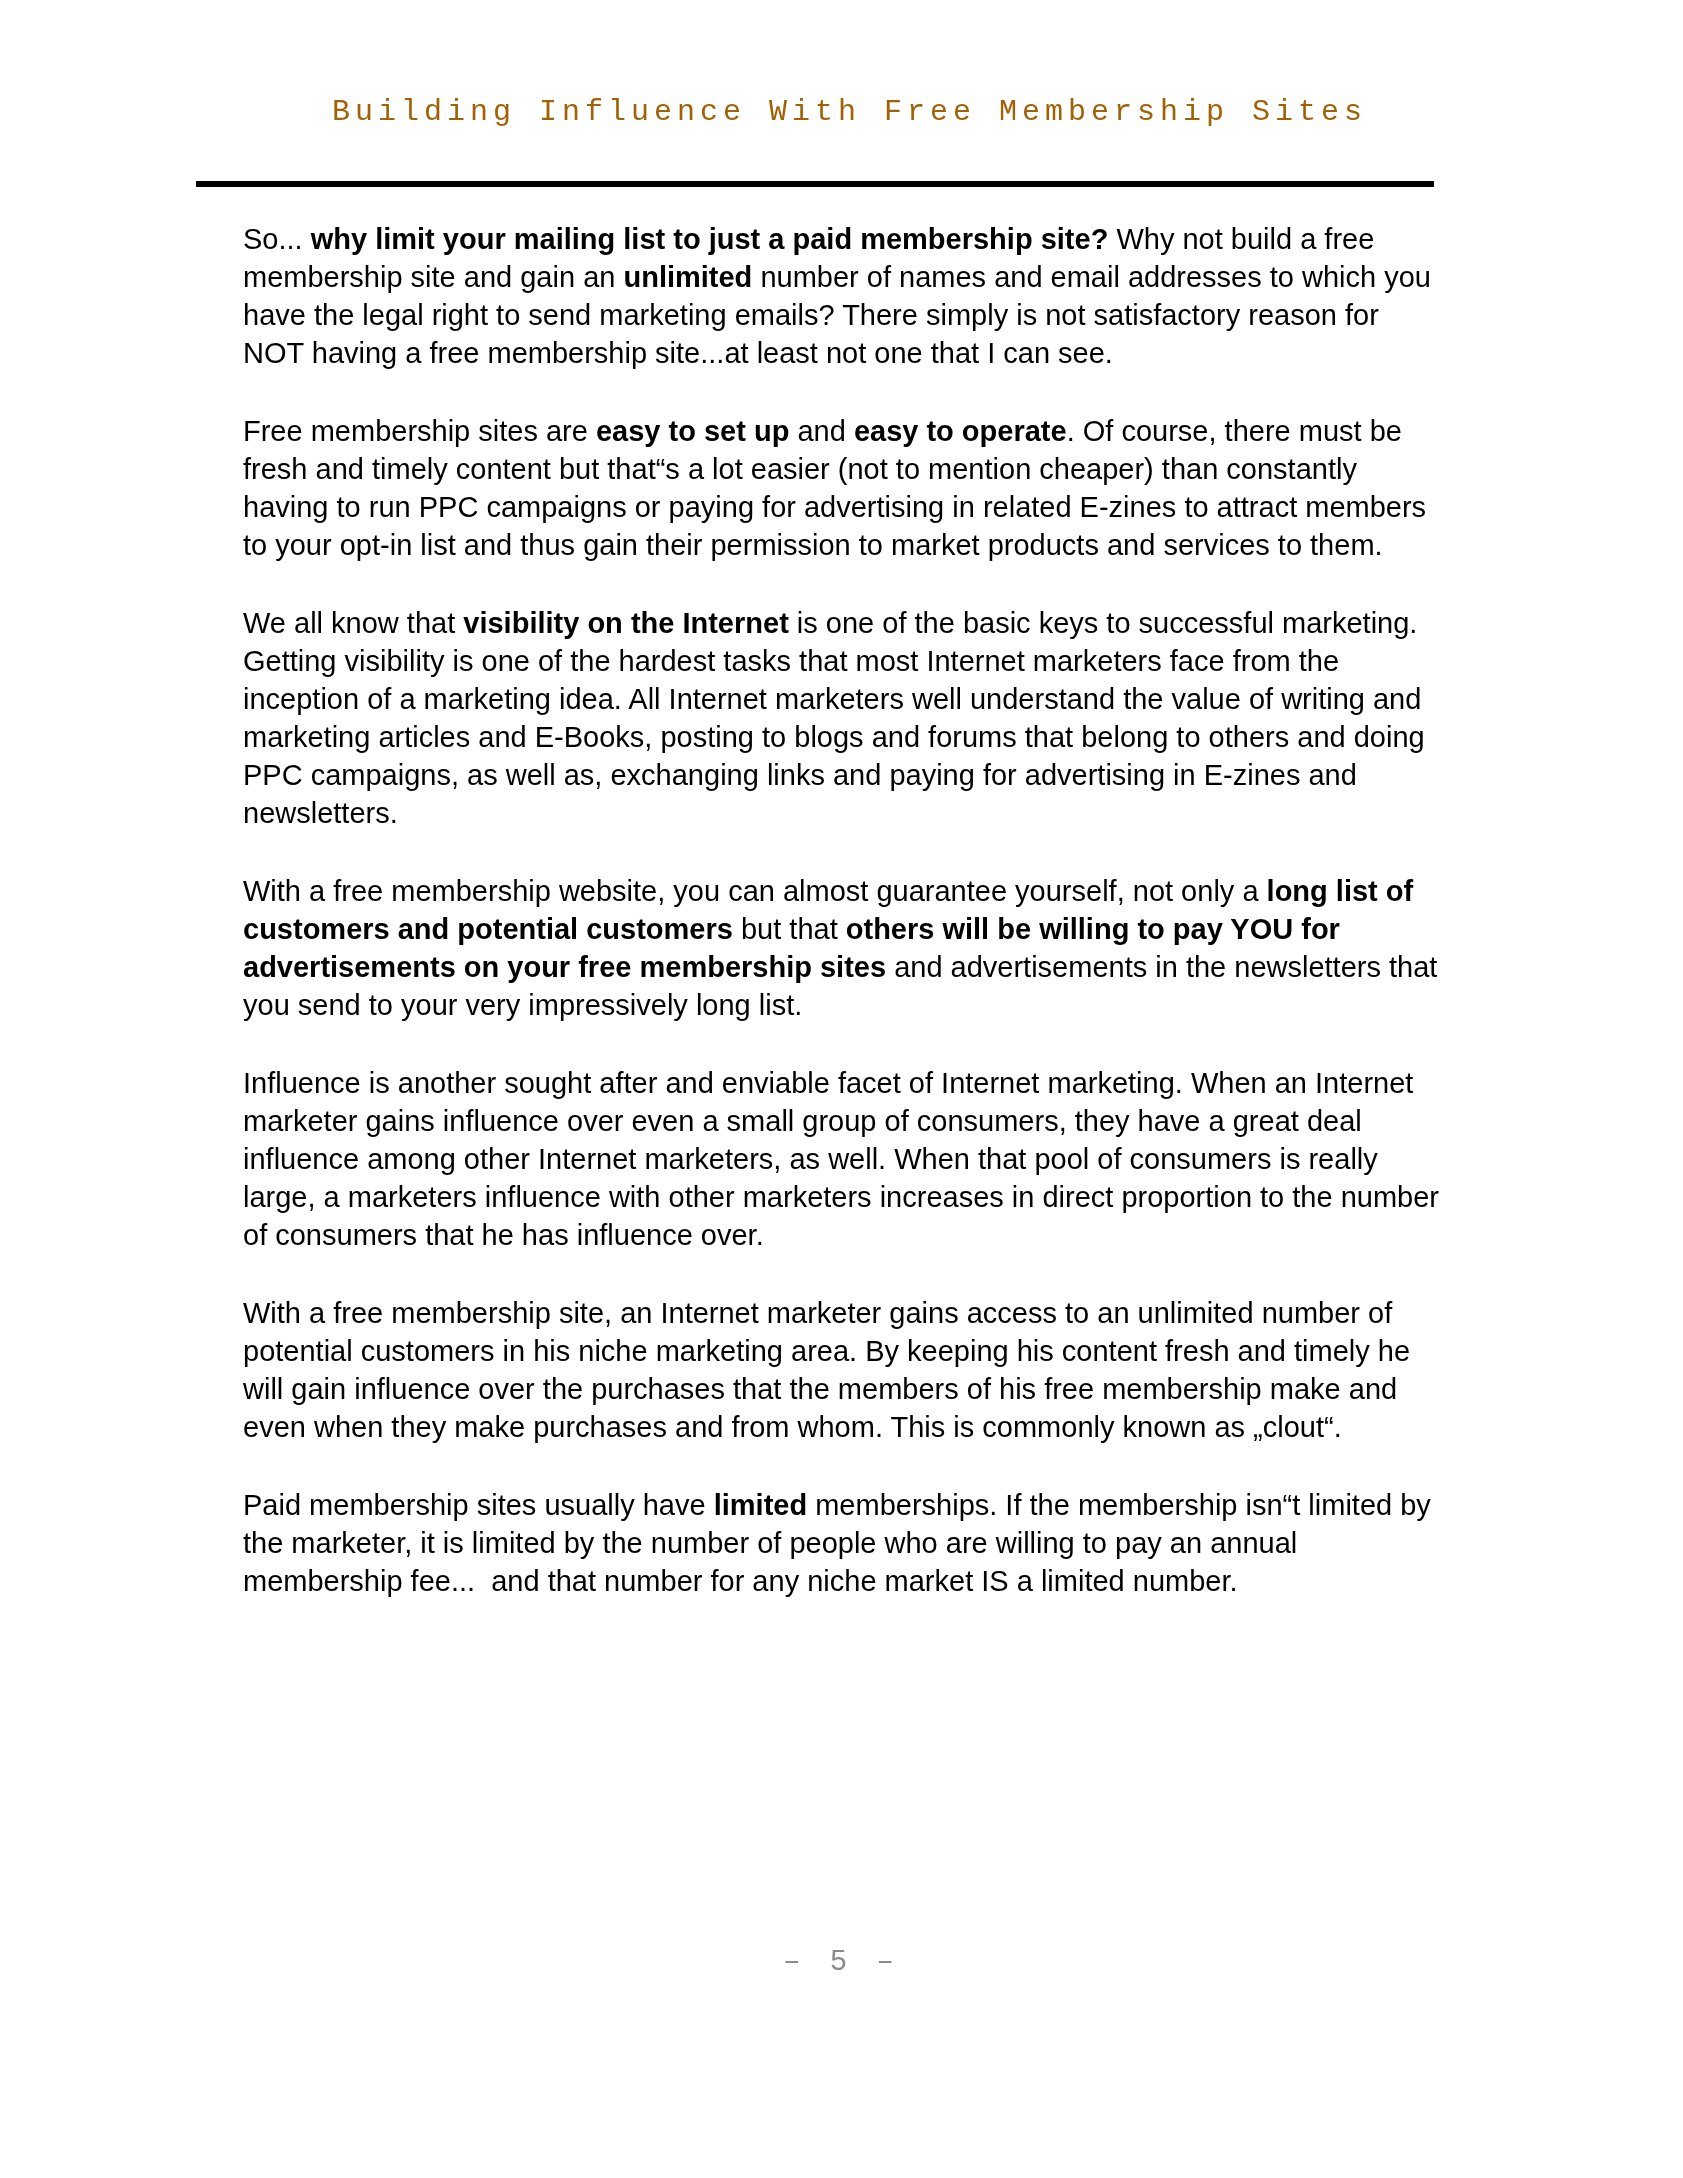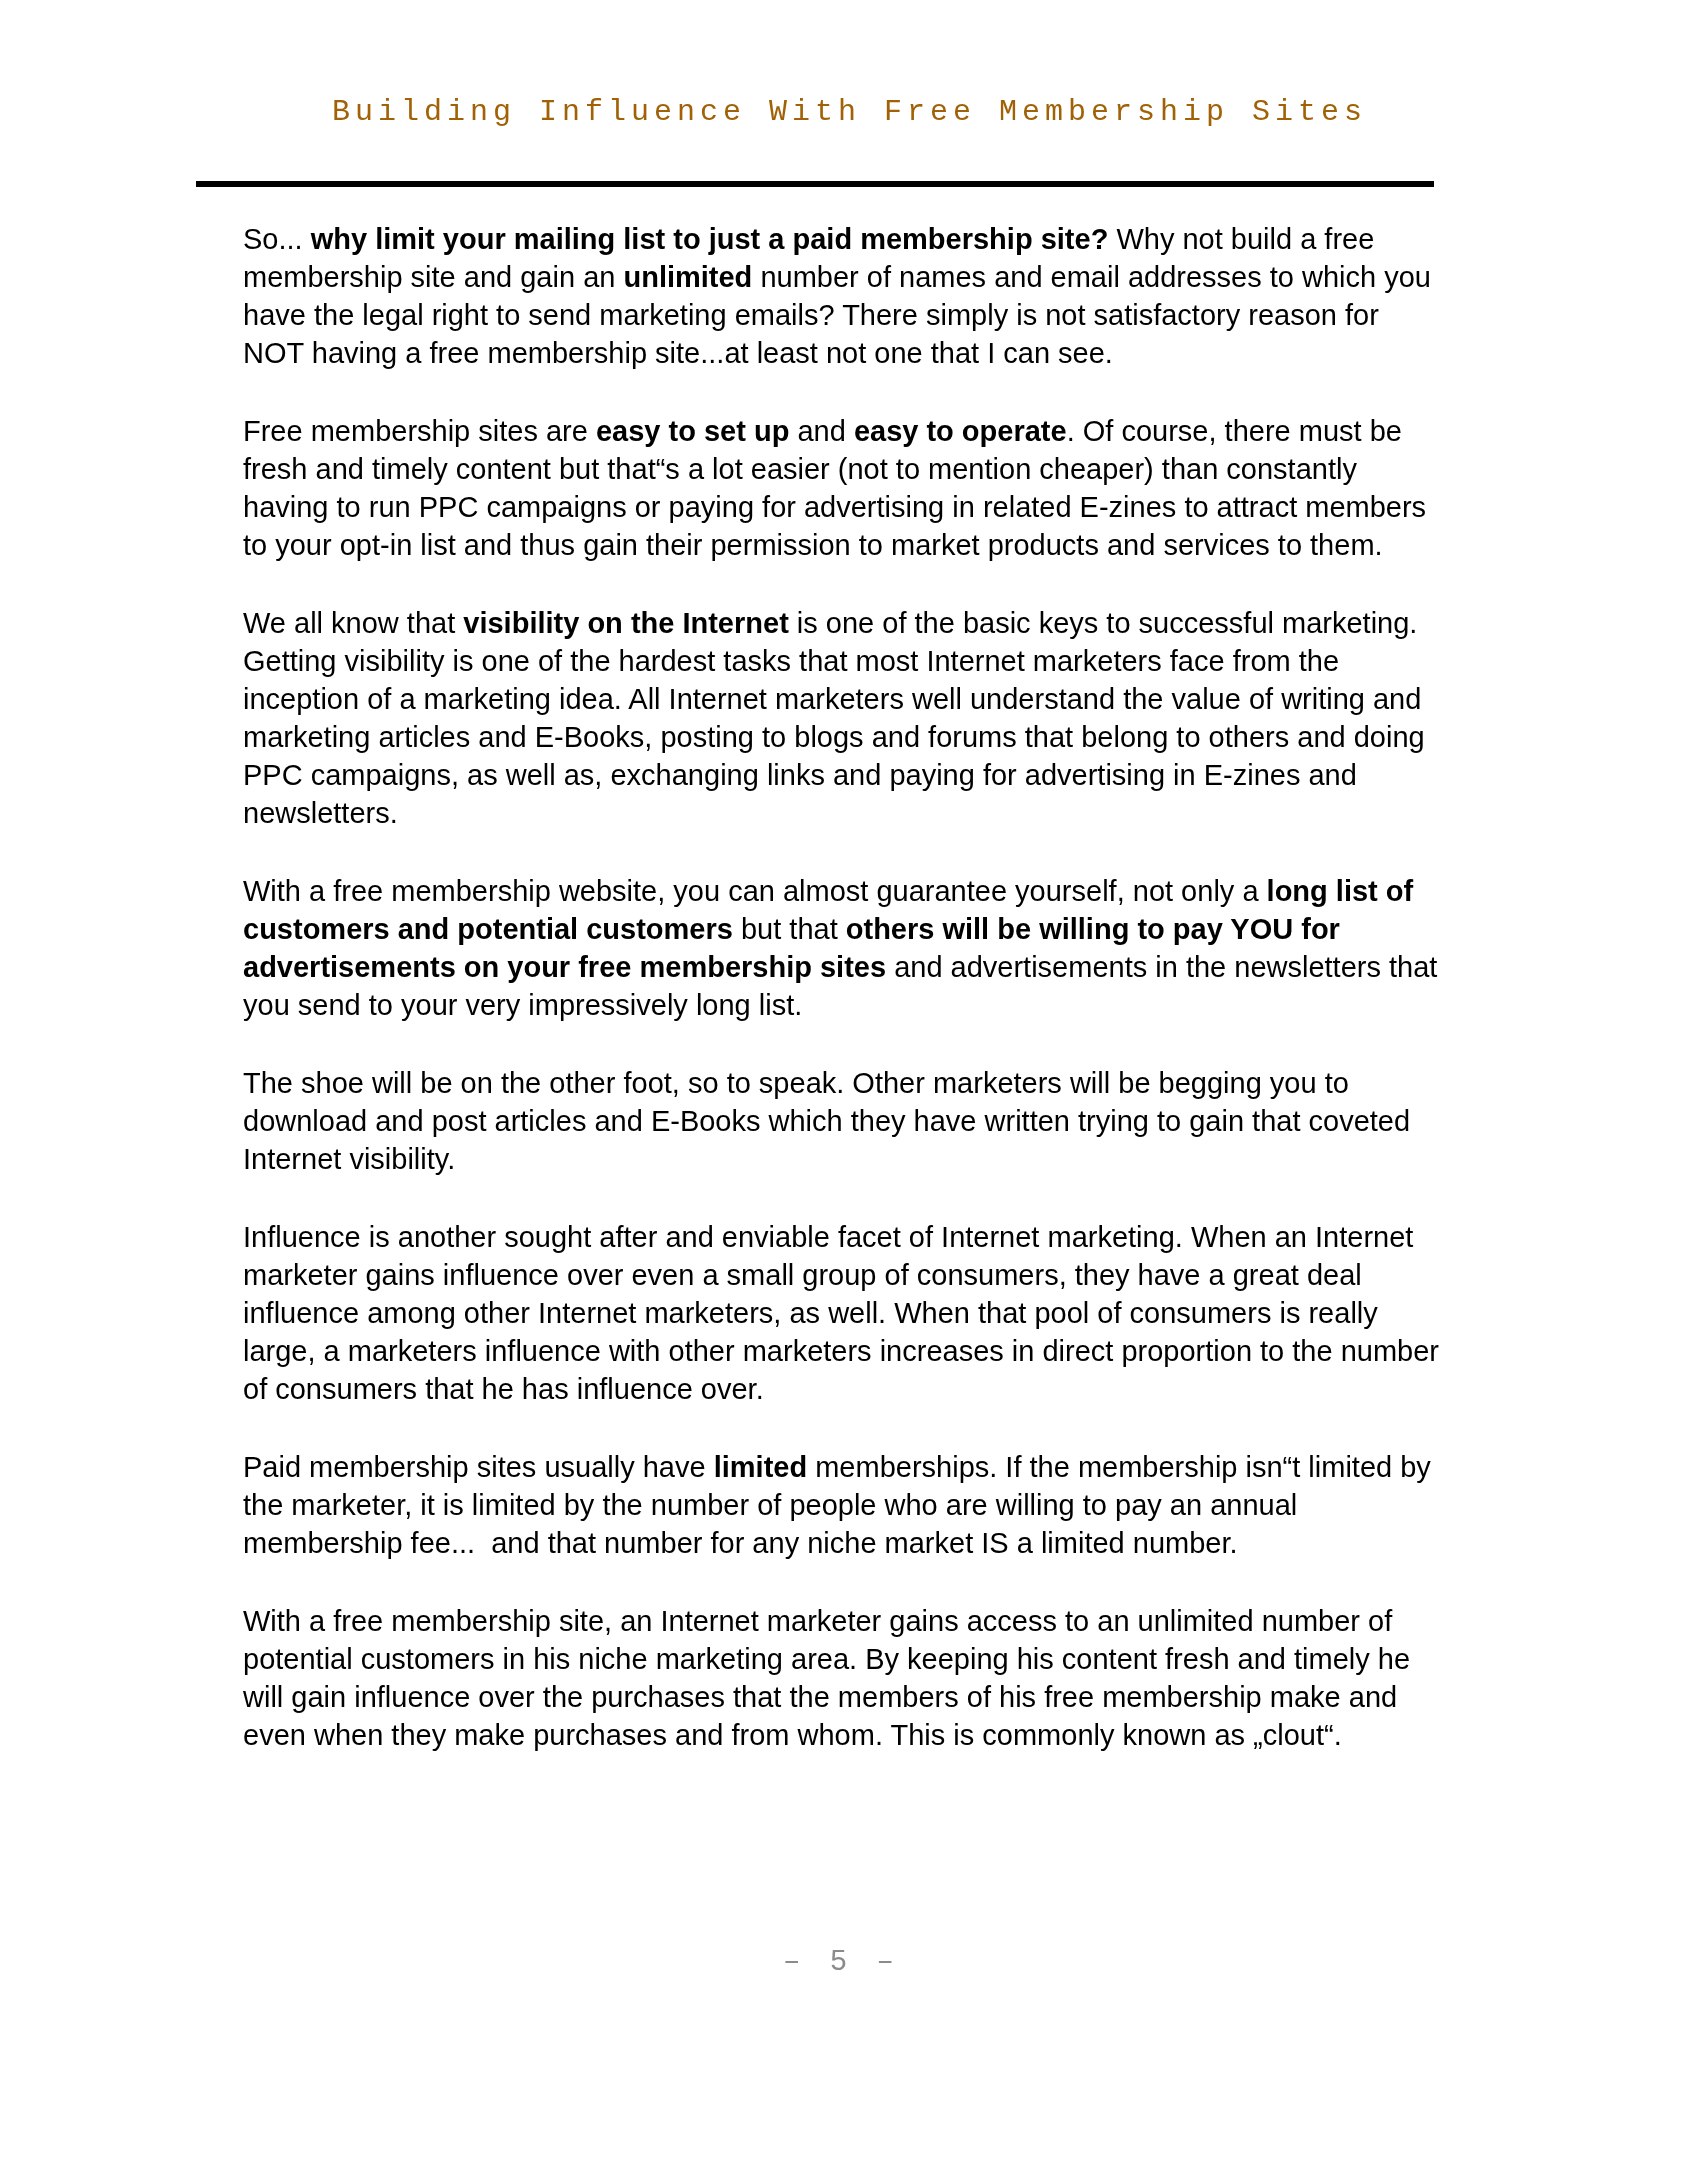--- a/index.html
+++ b/index.html
@@ -70,22 +70,21 @@
 
   <div class="header-title">Building Influence With Free Membership Sites</div>
 
   <div class="header-rule"></div>
 
   <div class="content">
     <p><span>So... </span><span class="b">why limit your mailing list to just a paid membership site?</span><span> Why not build a free membership site and gain an </span><span class="b">unlimited</span><span> number of names and email addresses to which you have the legal right to send marketing emails? There simply is not satisfactory reason for NOT having a free membership site...at least not one that I can see.</span></p>
     <p><span>Free membership sites are </span><span class="b">easy to set up</span><span> and </span><span class="b">easy to operate</span><span>. Of course, there must be fresh and timely content but that“s a lot easier (not to mention cheaper) than constantly having to run PPC campaigns or paying for advertising in related E-zines to attract members to your opt-in list and thus gain their permission to market products and services to them.</span></p>
     <p><span>We all know that </span><span class="b">visibility on the Internet</span><span> is one of the basic keys to successful marketing. Getting visibility is one of the hardest tasks that most Internet marketers face from the inception of a marketing idea. All Internet marketers well understand the value of writing and marketing articles and E-Books, posting to blogs and forums that belong to others and doing PPC campaigns, as well as, exchanging links and paying for advertising in E-zines and newsletters.</span></p>
     <p><span>With a free membership website, you can almost guarantee yourself, not only a </span><span class="b">long list of customers and potential customers</span><span> but that </span><span class="b">others will be willing to pay YOU for advertisements on your free membership sites</span><span> and advertisements in the newsletters that you send to your very impressively long list.</span></p>
-    <p><span>The shoe will be on the other foot, so to speak. Other marketers will be begging you to download and post articles and E-Books which they have written trying to gain that coveted Internet visibility.</span></p>
     <p><span>Influence is another sought after and enviable facet of Internet marketing. When an Internet marketer gains influence over even a small group of consumers, they have a great deal influence among other Internet marketers, as well. When that pool of consumers is really large, a marketers influence with other marketers increases in direct proportion to the number of consumers that he has influence over.</span></p>
+    <p><span>With a free membership site, an Internet marketer gains access to an unlimited number of potential customers in his niche marketing area. By keeping his content fresh and timely he will gain influence over the purchases that the members of his free membership make and even when they make purchases and from whom. This is commonly known as „clout“.</span></p>
     <p><span>Paid membership sites usually have </span><span class="b">limited</span><span> memberships. If the membership isn“t limited by the marketer, it is limited by the number of people who are willing to pay an annual membership fee...  and that number for any niche market IS a limited number.</span></p>
-    <p><span>With a free membership site, an Internet marketer gains access to an unlimited number of potential customers in his niche marketing area. By keeping his content fresh and timely he will gain influence over the purchases that the members of his free membership make and even when they make purchases and from whom. This is commonly known as „clout“.</span></p>
   </div>
 
   <div class="page-number">– 5 –</div>
 
 </div>
 
 
 </body></html>

